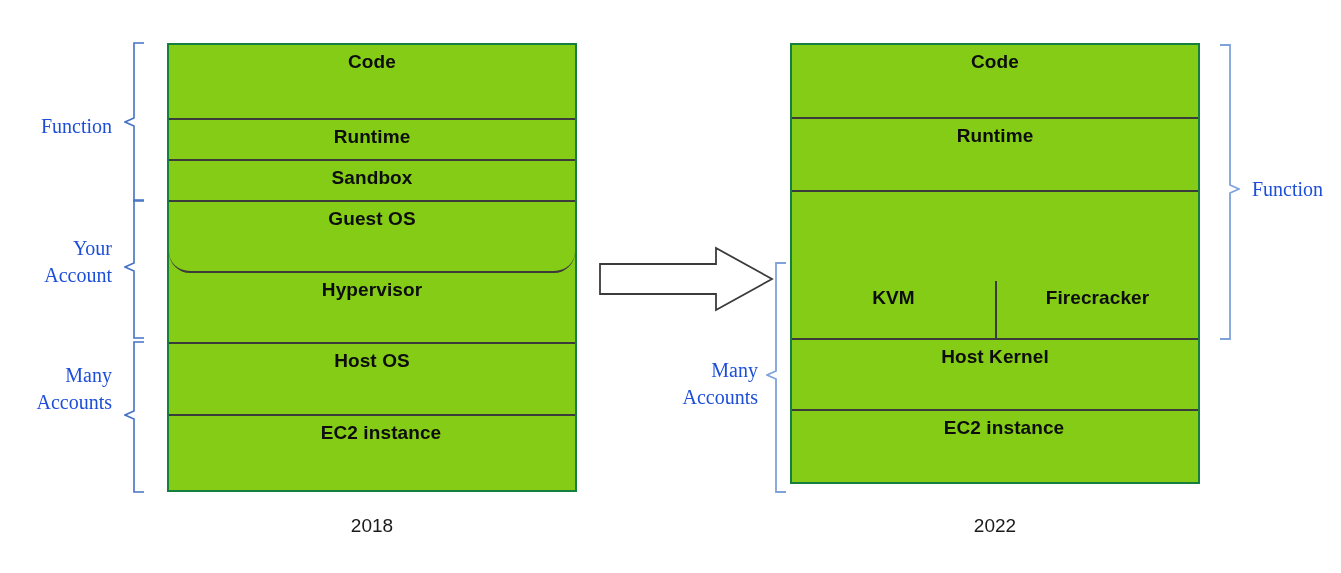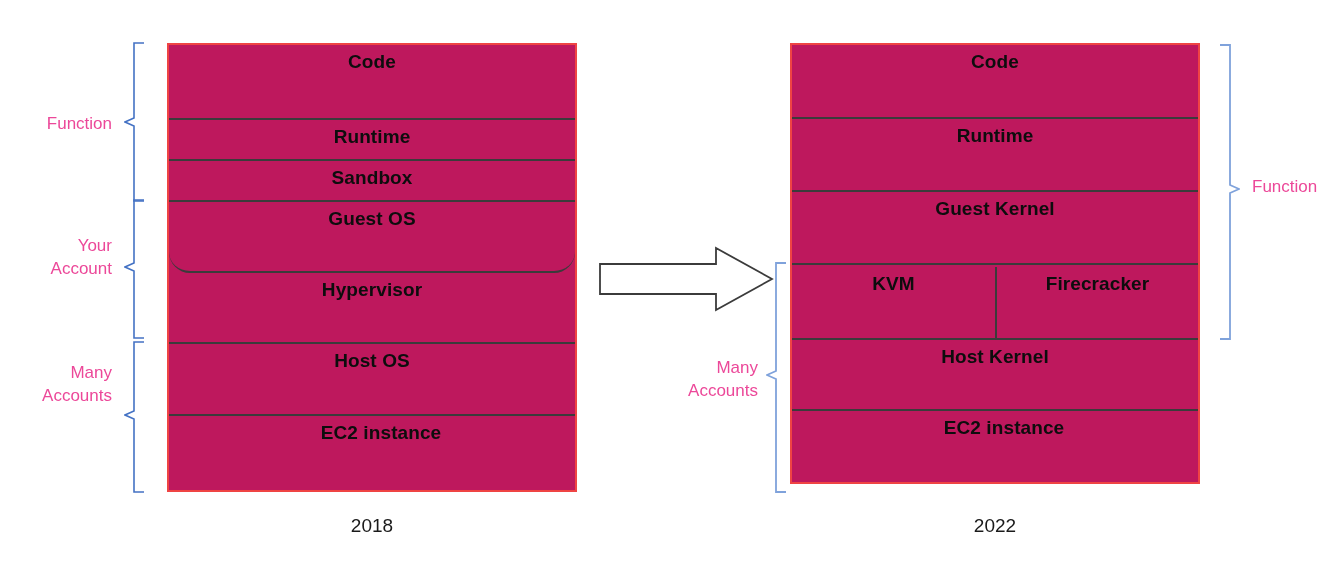--- a/index.html
+++ b/index.html
@@ -17,22 +17,22 @@
     width: 1341px;
     height: 573px;
     background: #ffffff;
     overflow: hidden;
   }
 
   
   .stack {
     position: absolute;
     box-sizing: border-box;
-    border: 2px solid #ef4444;
-    background: #be185d;
+    border: 2px solid #15803d;
+    background: #84cc16;
   }
   .layer {
     position: absolute;
     left: 0;
     right: 0;
     box-sizing: border-box;
     border-bottom: 2px solid #3b3b3b;
     background: transparent;
   }
   .layer.last { border-bottom: none; margin-left: 18px; }
@@ -43,41 +43,42 @@
     top: 6px;
     text-align: center;
     font-weight: bold;
     font-size: 19px;
     color: #0d0d0d;
     letter-spacing: 0.1px;
     white-space: nowrap;
   }
   .split-cell {
     position: absolute;
-    top: 2px;
+    top: 16px;
     bottom: 0;
     box-sizing: border-box;
     padding-left: 42px;
   }
   .split-cell.left-cell { border-right: 2px solid #3b3b3b; }
   .split-cell .layer-label { top: 6px; }
 
   
   .bracket {
     position: absolute;
     overflow: visible;
   }
 
   
   .side-label {
     position: absolute;
-    font-size: 17px;
+    font-size: 20px;
     line-height: 1.35;
-    color: #ec4899;
+    color: #1d4ed8;
     white-space: pre-line;
+    font-family: Liberation Serif, serif;
   }
   .side-label.right-align { text-align: right; }
   .side-label.left-align  { text-align: left; }
 
   
   .caption {
     position: absolute;
     text-align: center;
     font-size: 19px;
     color: #1a1a1a;
@@ -164,23 +165,20 @@
   <div class="stack" style="left:790px; top:43px; width:410px; height:441px;">
 
     <div class="layer" style="top:0px; height:74px;">
       <div class="layer-label">Code</div>
     </div>
 
     <div class="layer" style="top:74px; height:73px;">
       <div class="layer-label">Runtime</div>
     </div>
 
-    <div class="layer" style="top:147px; height:73px;">
-      <div class="layer-label">Guest Kernel</div>
-    </div>
 
     <div class="layer" style="top:220px; height:75px;">
       <div class="split-cell left-cell" style="left:0px; width:205px;">
         <div class="layer-label">KVM</div>
       </div>
       <div class="split-cell" style="left:205px; width:201px;">
         <div class="layer-label">Firecracker</div>
       </div>
     </div>
 

